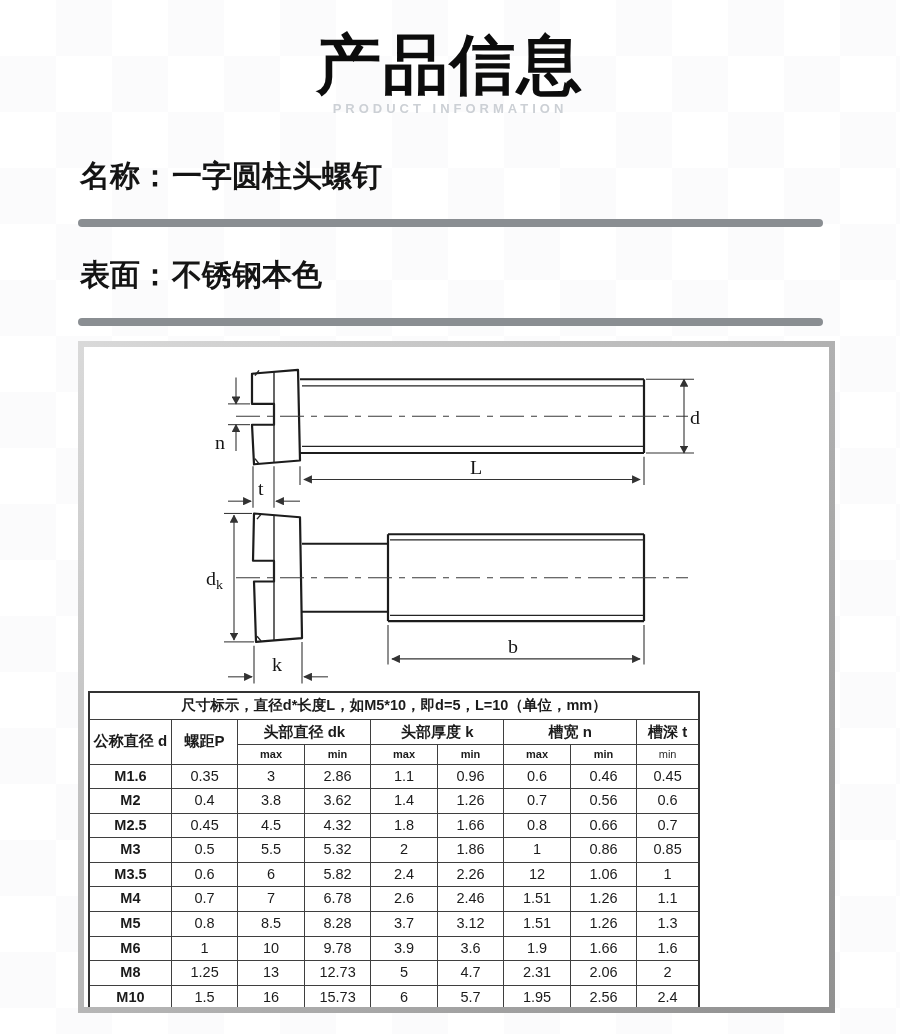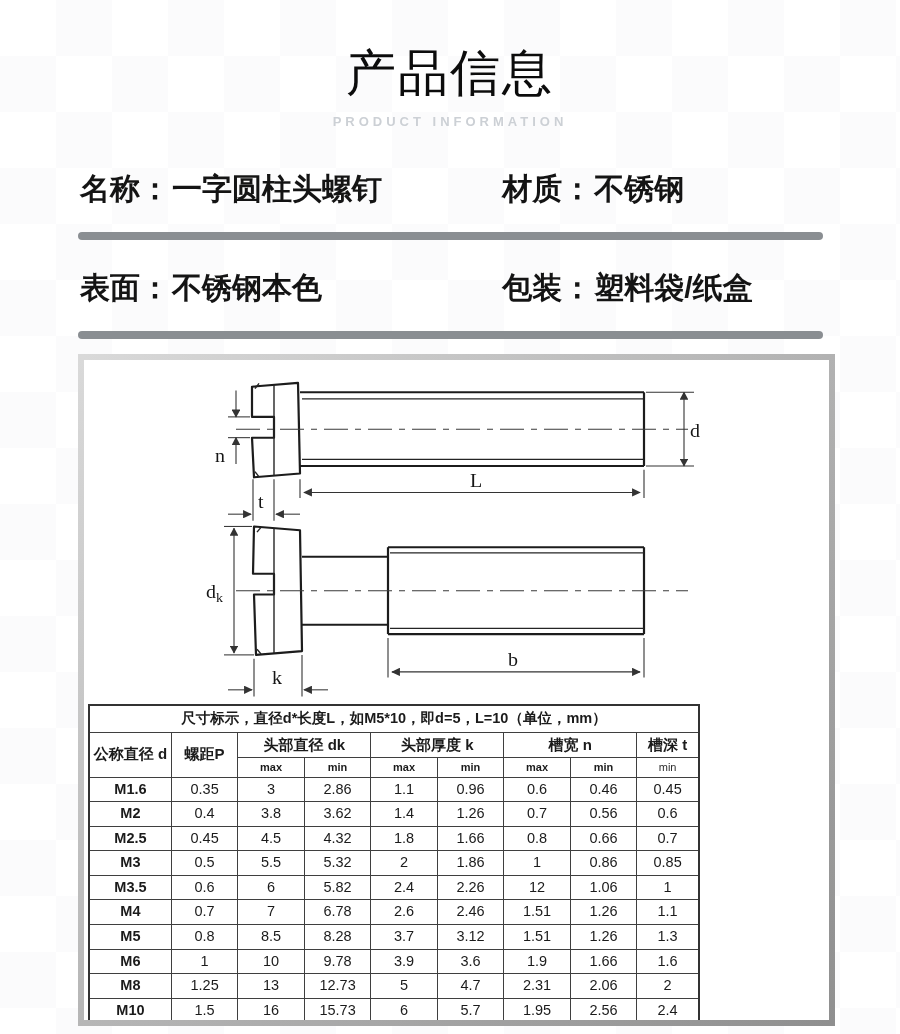--- a/index.html
+++ b/index.html
@@ -15,21 +15,21 @@
     background-color:#ffffff;
     background-image:
       linear-gradient(45deg,#fbfbfc 25%,transparent 25%,transparent 75%,#fbfbfc 75%),
       linear-gradient(45deg,#fbfbfc 25%,transparent 25%,transparent 75%,#fbfbfc 75%);
     background-size:112px 112px;
     background-position:0 0,56px 56px;
     color:#111;
   }
   header{ text-align:center; padding-top:32px; }
   h1{
-    margin:16px; font-size:50px; line-height:1.0; font-weight:400;
+    margin:0; font-size:65px; line-height:1.0; font-weight:700;
     letter-spacing:2px; color:#0c0c0c;
   }
   .subtitle{
     margin-top:4px; font-size:13px; font-weight:600;
     letter-spacing:4px; color:#ccd0d5;
   }
   .specs{ width:745px; margin:40px 0 0 78px; }
   .spec-row{ display:flex; align-items:baseline; padding:0 2px 22px; }
   .spec-row + .divider + .spec-row{ padding-top:28px;justify-content:space-between; }
   .spec-item{ font-size:30px; font-weight:600; color:#141414; white-space:nowrap; }
@@ -76,31 +76,25 @@
   <header>
     <h1>产品信息</h1>
     <div class="subtitle">PRODUCT INFORMATION</div>
   </header>
 
   <section class="specs">
     <div class="spec-row">
       <div class="spec-item spec-left">
         <span class="spec-label">名称：</span><span class="spec-value">一字圆柱头螺钉</span>
       </div>
-      <div class="spec-item spec-right">
-        <span class="spec-label">材质：</span><span class="spec-value">不锈钢</span>
-      </div>
     </div>
     <div class="divider"></div>
     <div class="spec-row">
       <div class="spec-item spec-left">
         <span class="spec-label">表面：</span><span class="spec-value">不锈钢本色</span>
-      </div>
-      <div class="spec-item spec-right">
-        <span class="spec-label">包装：</span><span class="spec-value">塑料袋/纸盒</span>
       </div>
     </div>
     <div class="divider"></div>
   </section>
 
   <section class="panel">
 
     <svg class="diagram" viewBox="0 0 737 360" preserveAspectRatio="none">
       <defs>
         <marker id="arr" viewBox="0 0 10 10" refX="9" refY="5" markerWidth="8" markerHeight="8" orient="auto-start-reverse">

